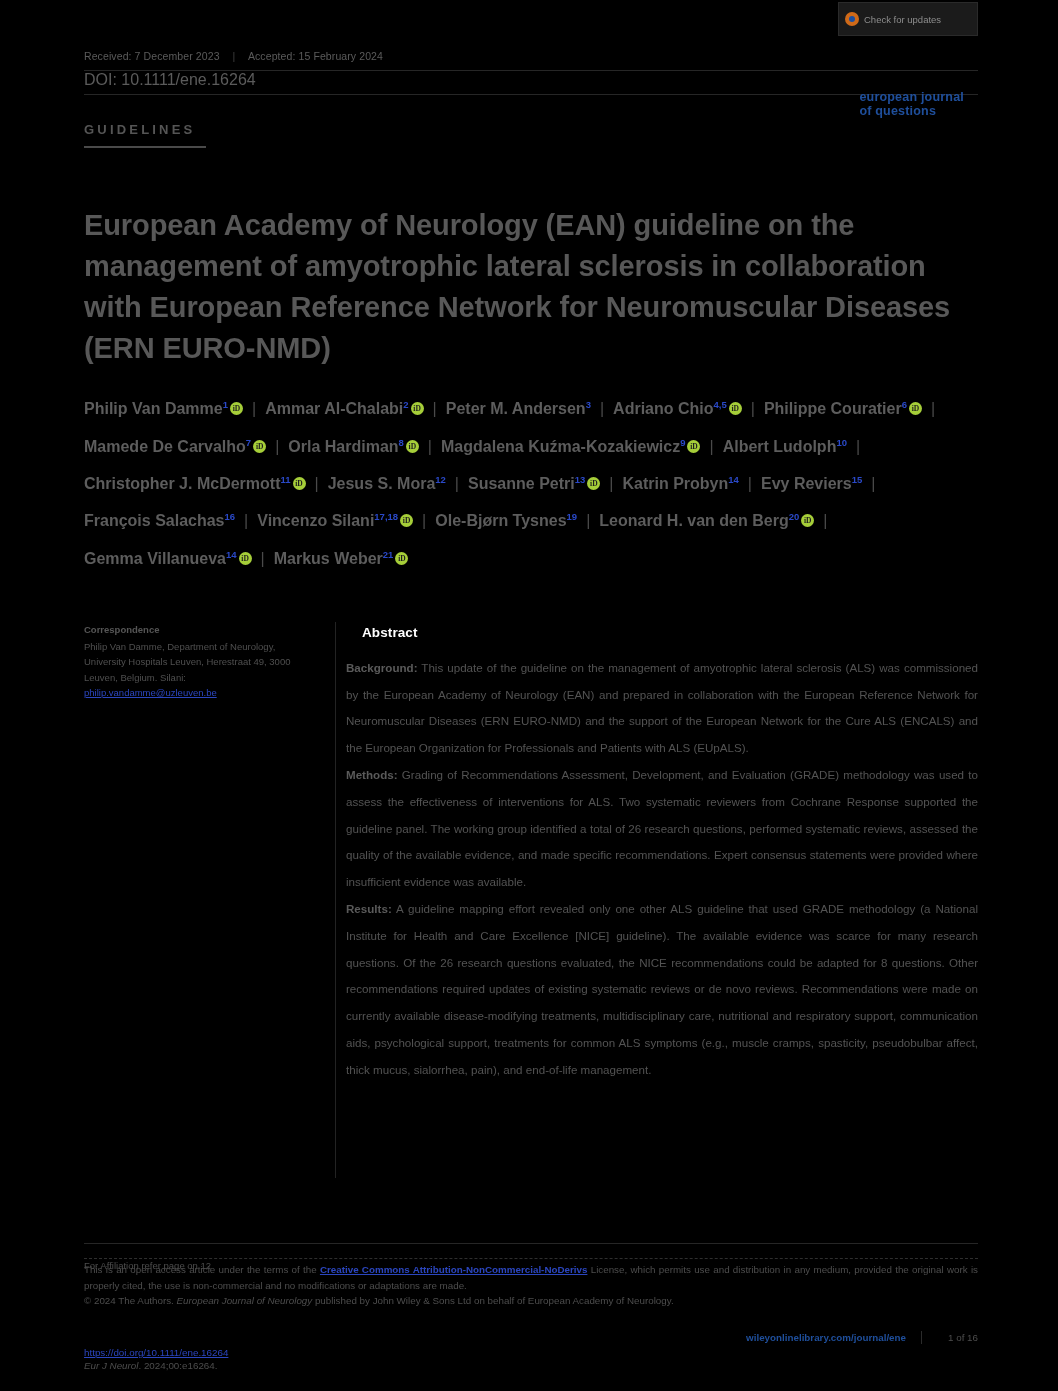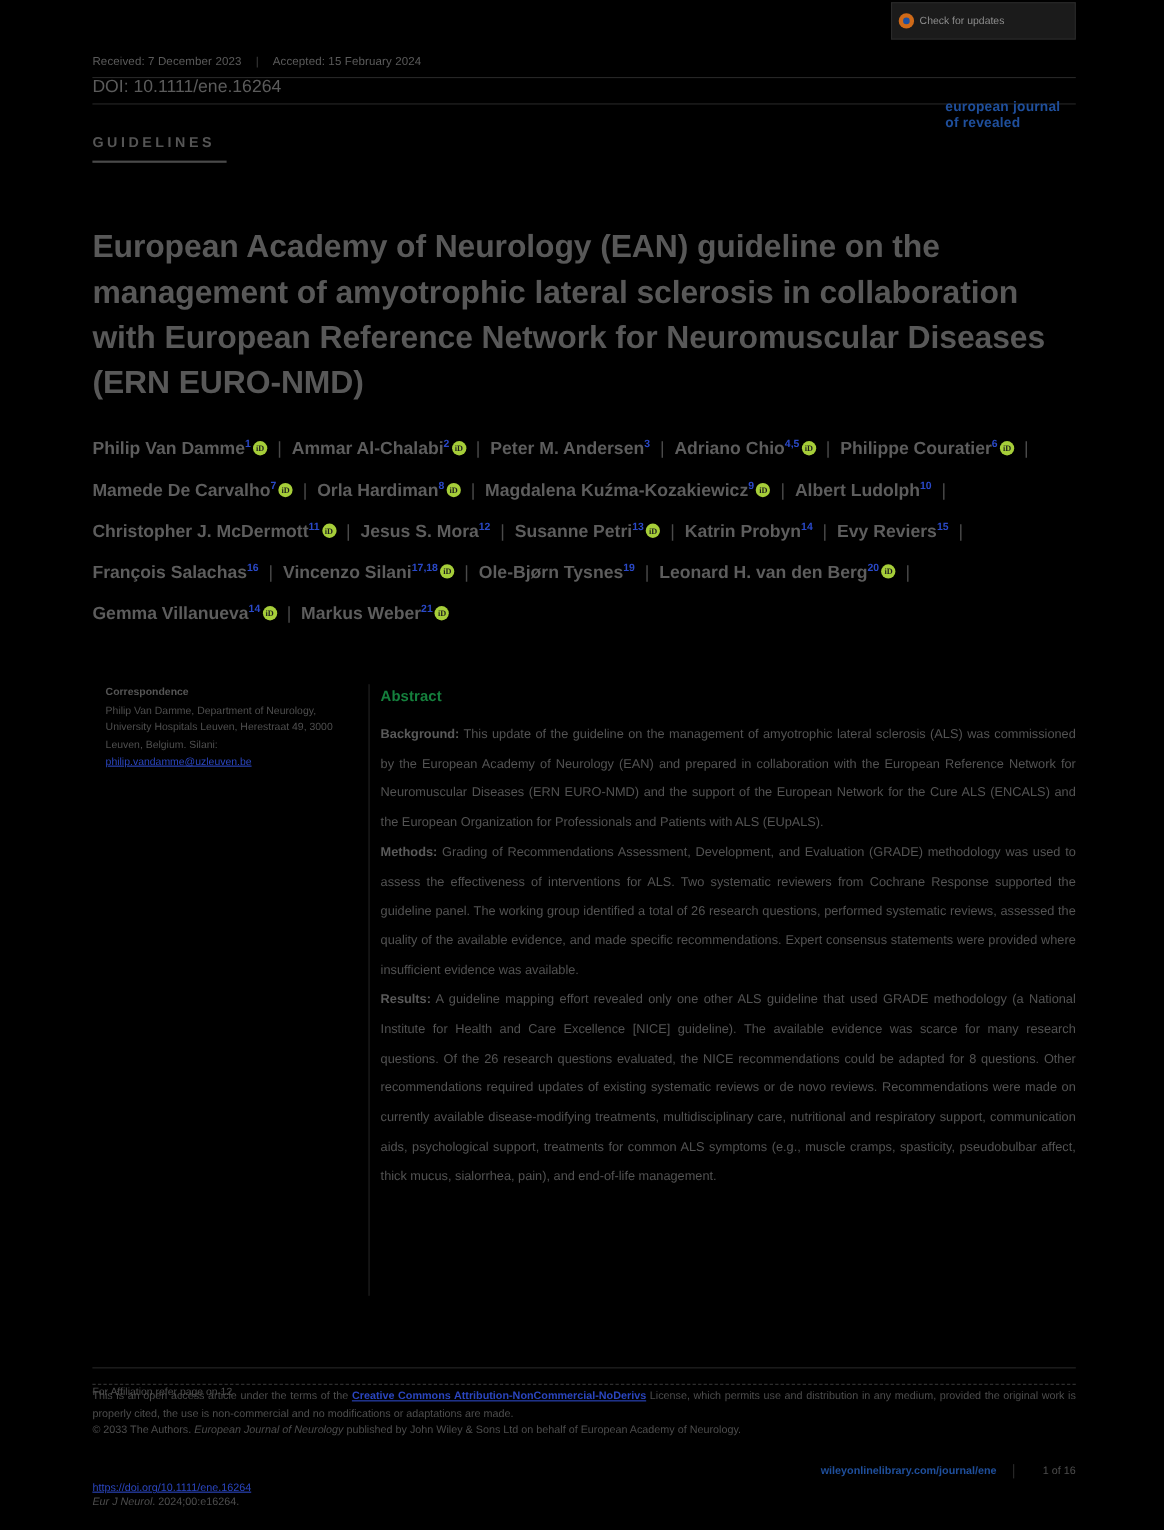--- a/index.html
+++ b/index.html
@@ -22,21 +22,21 @@
     height: 1391px;
     background: #000;
     color: #4a4a4a;
   }
 
   
   .updates-badge {
     position: absolute;
     right: 0px;
     top: 2px;
-    width: 168px;
+    width: 140px;
     height: 22px;
     background: #1b1b1b;
     border: 1px solid #2a2a2a;
     display: flex;
     align-items: center;
     gap: 5px;
     padding: 16px 6px;
     box-sizing: border-box;
   }
   .updates-badge .cfu-logo {
@@ -177,21 +177,21 @@
   .authors .bar {
     display: inline-block;
     margin: 0 9px;
     color: #4a4a4a;
     font-weight: normal;
   }
 
   
   .left-col {
     position: absolute;
-    left: 12px; top: 622px;
+    left: 0; top: 622px;
     width: 218px;
     font-size: 9.5px;
     line-height: 15.5px;
     color: #4f4f4f;
   }
   .left-col .lbl {
     font-weight: bold;
     color: #565656;
     display: block;
     margin-bottom: 1px;
@@ -214,22 +214,22 @@
     left: 262px; top: 620px;
     width: 632px;
     font-size: 11.6px;
     line-height: 26.8px;
     color: #535353;
     text-align: justify;
   }
   .abstract h2 {
     font-size: 13.5px;
     font-weight: bold;
-    margin: 0 0 8px 0;
-    color: #15803d;
+    margin: 0 0 8px 16px;
+    color: #ffffff;
     letter-spacing: .1px;
   }
   .abstract p { margin: 0; }
   .abstract .hd { font-weight: bold; color: #5a5a5a; }
 
   
   .affil-note {
     position: absolute;
     left: 0; top: 1224px;
     font-size: 9.5px;
@@ -309,21 +309,21 @@
   <div class="rec-acc">
     <span>Received: 7 December 2023</span>
     <span class="sep">|</span>
     <span>Accepted: 15 February 2024</span>
   </div>
   <div class="doi-line">DOI: 10.1111/ene.16264</div>
   <div class="rule-under-doi"></div>
 
   <div class="journal-logo">
     <div>european journal</div>
-    <div>of revealed</div>
+    <div>of questions</div>
   </div>
 
   <div class="guidelines">GUIDELINES</div>
   <div class="guidelines-rule"></div>
 
   <h1 class="title">European Academy of Neurology (EAN) guideline on the management of amyotrophic lateral sclerosis in collaboration with European Reference Network for Neuromuscular Diseases (ERN EURO-NMD)</h1>
 
   <div class="authors"><span class="au"><span>Philip Van Damme</span><sup>1</sup><span class="orcid"></span></span><span class="bar">|</span><span class="au"><span>Ammar Al-Chalabi</span><sup>2</sup><span class="orcid"></span></span><span class="bar">|</span><span class="au"><span>Peter M. Andersen</span><sup>3</sup></span><span class="bar">|</span><span class="au"><span>Adriano Chio</span><sup>4,5</sup><span class="orcid"></span></span><span class="bar">|</span><span class="au"><span>Philippe Couratier</span><sup>6</sup><span class="orcid"></span></span><span class="bar">|</span><span class="au"><span>Mamede De Carvalho</span><sup>7</sup><span class="orcid"></span></span><span class="bar">|</span><span class="au"><span>Orla Hardiman</span><sup>8</sup><span class="orcid"></span></span><span class="bar">|</span><span class="au"><span>Magdalena Kuźma-Kozakiewicz</span><sup>9</sup><span class="orcid"></span></span><span class="bar">|</span><span class="au"><span>Albert Ludolph</span><sup>10</sup></span><span class="bar">|</span><span class="au"><span>Christopher J. McDermott</span><sup>11</sup><span class="orcid"></span></span><span class="bar">|</span><span class="au"><span>Jesus S. Mora</span><sup>12</sup></span><span class="bar">|</span><span class="au"><span>Susanne Petri</span><sup>13</sup><span class="orcid"></span></span><span class="bar">|</span><span class="au"><span>Katrin Probyn</span><sup>14</sup></span><span class="bar">|</span><span class="au"><span>Evy Reviers</span><sup>15</sup></span><span class="bar">|</span><span class="au"><span>François Salachas</span><sup>16</sup></span><span class="bar">|</span><span class="au"><span>Vincenzo Silani</span><sup>17,18</sup><span class="orcid"></span></span><span class="bar">|</span><span class="au"><span>Ole-Bjørn Tysnes</span><sup>19</sup></span><span class="bar">|</span><span class="au"><span>Leonard H. van den Berg</span><sup>20</sup><span class="orcid"></span></span><span class="bar">|</span><span class="au"><span>Gemma Villanueva</span><sup>14</sup><span class="orcid"></span></span><span class="bar">|</span><span class="au"><span>Markus Weber</span><sup>21</sup><span class="orcid"></span></span></div>
 
   <div class="left-col">
@@ -341,21 +341,21 @@
     <p><span class="hd">Methods:</span><span> Grading of Recommendations Assessment, Development, and Evaluation (GRADE) methodology was used to assess the effectiveness of interventions for ALS. Two systematic reviewers from Cochrane Response supported the guideline panel. The working group identified a total of 26 research questions, performed systematic reviews, assessed the quality of the available evidence, and made specific recommendations. Expert consensus statements were provided where insufficient evidence was available.</span></p>
     <p><span class="hd">Results:</span><span> A guideline mapping effort revealed only one other ALS guideline that used GRADE methodology (a National Institute for Health and Care Excellence [NICE] guideline). The available evidence was scarce for many research questions. Of the 26 research questions evaluated, the NICE recommendations could be adapted for 8 questions. Other recommendations required updates of existing systematic reviews or de novo reviews. Recommendations were made on currently available disease-modifying treatments, multidisciplinary care, nutritional and respiratory support, communication aids, psychological support, treatments for common ALS symptoms (e.g., muscle cramps, spasticity, pseudobulbar affect, thick mucus, sialorrhea, pain), and end-of-life management.</span></p>
   </div>
 
   <div class="affil-note">For Affiliation refer page on 12</div>
   <div class="rule-footer"></div>
   <div class="dashed-rule"></div>
 
   <div class="license">
     <span>This is an open access article under the terms of the </span><a href="#">Creative Commons Attribution-NonCommercial-NoDerivs</a><span> License, which permits use and distribution in any medium, provided the original work is properly cited, the use is non-commercial and no modifications or adaptations are made.</span><br>
-    <span>© 2033 The Authors. </span><em>European Journal of Neurology</em><span> published by John Wiley &amp; Sons Ltd on behalf of European Academy of Neurology.</span>
+    <span>© 2024 The Authors. </span><em>European Journal of Neurology</em><span> published by John Wiley &amp; Sons Ltd on behalf of European Academy of Neurology.</span>
   </div>
 
   <div class="footer-meta">
     <div class="cite"><em>Eur J Neurol</em><span>. 2024;00:e16264.</span></div>
     <a class="doi-link" href="#">https://doi.org/10.1111/ene.16264</a>
     <a class="journal-url" href="#">wileyonlinelibrary.com/journal/ene</a>
     <span class="pageno">1 of 16</span>
   </div>
   <div class="footer-sep"></div>
 

